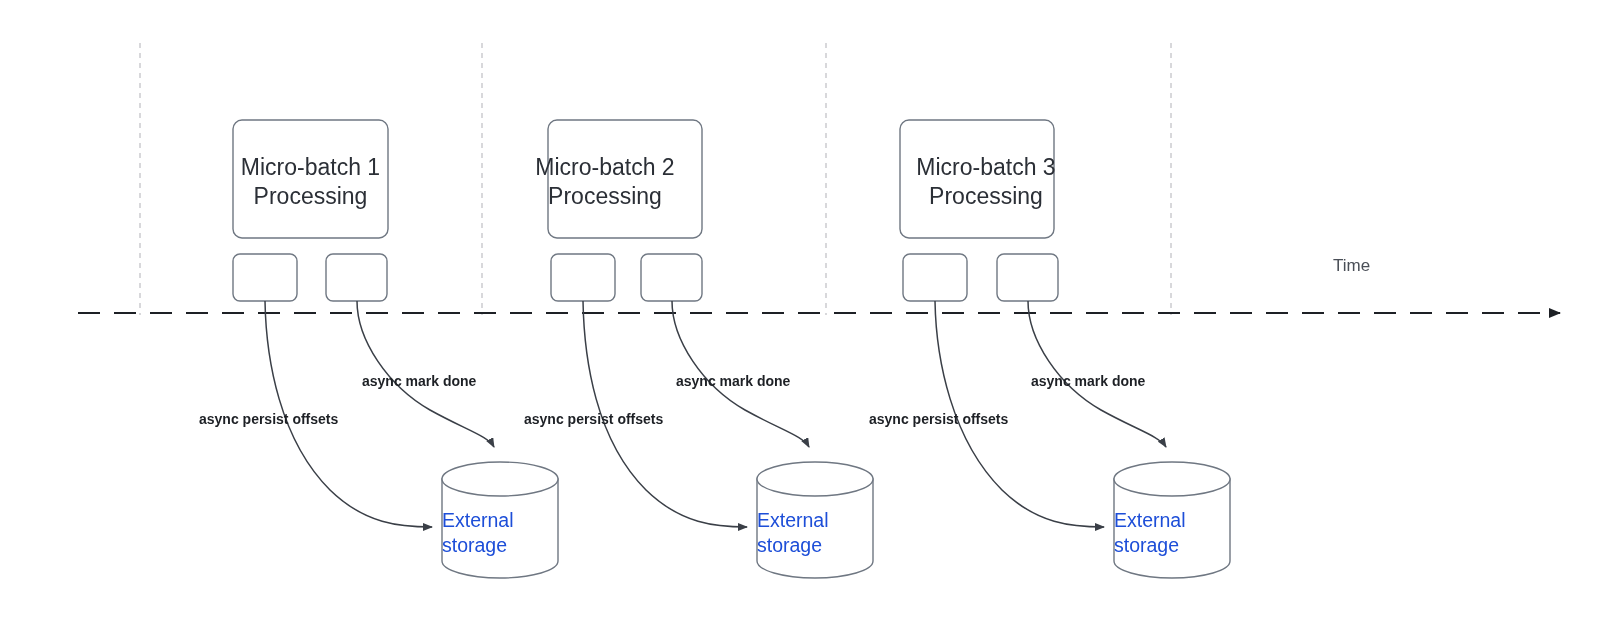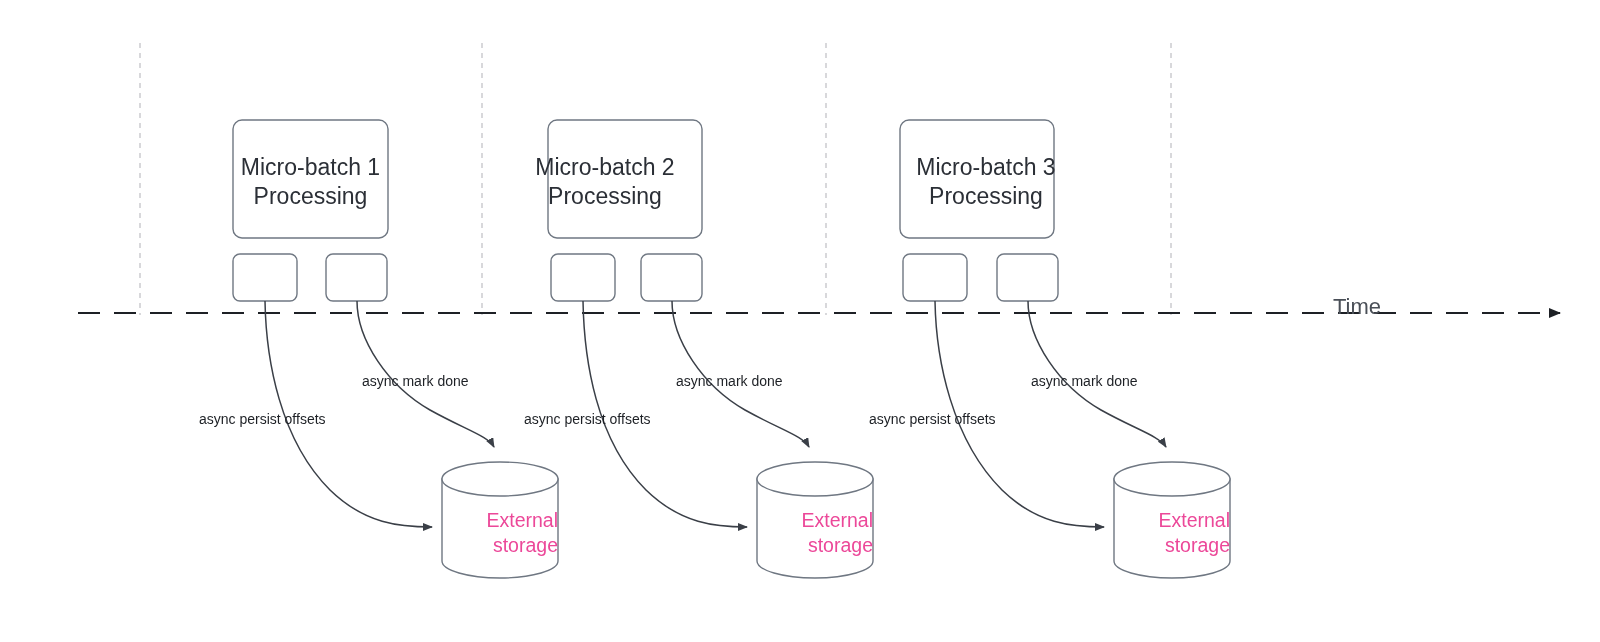--- a/index.html
+++ b/index.html
@@ -9,27 +9,27 @@
     color:#2b2f36;
   }
   #canvas{position:relative;width:1600px;height:642px;}
   svg.layer{position:absolute;left:0;top:0;width:1600px;height:642px;}
   .txt{position:absolute;}
   .box-label{
     text-align:center;line-height:1.28;
     font-size:23px;color:#2b2f36;white-space:pre-line;
   }
   .cyl-label{
-    text-align:right;line-height:1.28;
-    font-size:19.5px;color:#ec4899;white-space:pre-line;
+    text-align:left;line-height:1.28;
+    font-size:19.5px;color:#1d4ed8;white-space:pre-line;
   }
   .edge-label{
-    font-size:14px;font-weight:normal;color:#1d2025;white-space:nowrap;
+    font-size:14px;font-weight:bold;color:#1d2025;white-space:nowrap;
   }
-  .time-label{font-size:22px;color:#4a4f57;white-space:nowrap;margin-top:38px;}
+  .time-label{font-size:17px;color:#4a4f57;white-space:nowrap;}
 </style>
 </head>
 <body>
 
 <div id="canvas">
 
   <svg class="layer" viewBox="0 0 1600 642" xmlns="http://www.w3.org/2000/svg">
     <defs>
       <marker id="arrowhead" markerWidth="10" markerHeight="8" refX="9" refY="4" orient="auto" markerUnits="userSpaceOnUse">
         <path d="M0,0 L10,4 L0,8 z" fill="#3a3f47"></path>

